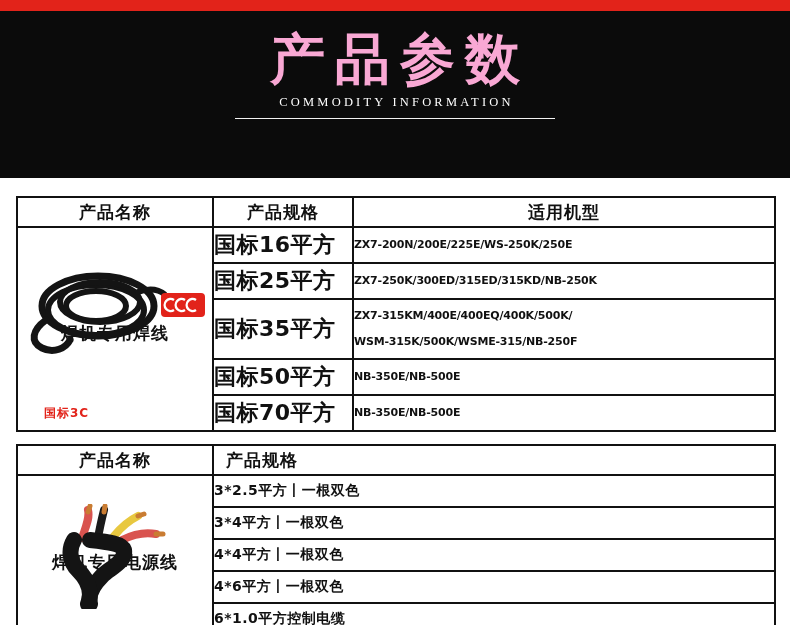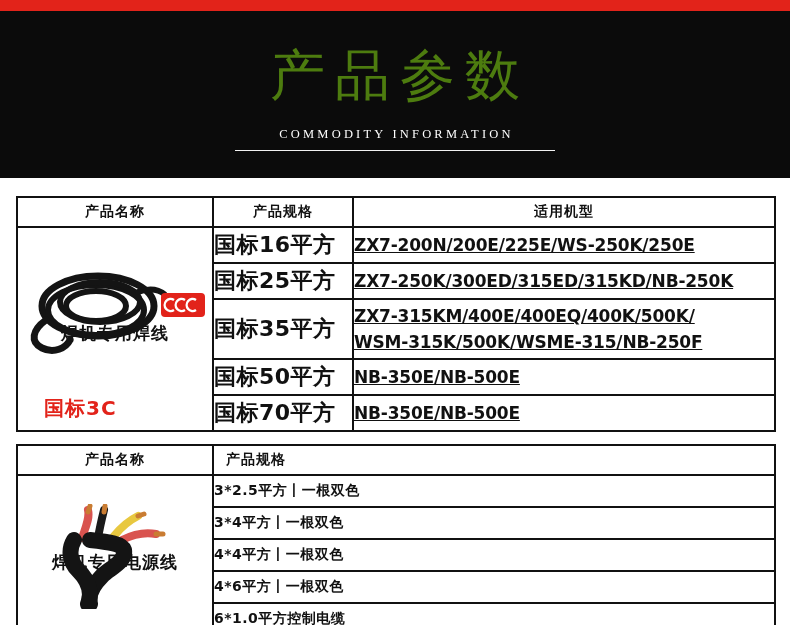--- a/index.html
+++ b/index.html
@@ -43,28 +43,28 @@
     width: 790px;
     height: 167px;
     display: flex;
     flex-direction: column;
     align-items: center;
     justify-content: flex-start;
     padding-top: 18px;
     box-sizing: border-box;
   }
   .banner-title {
-    color: #4d7c0f;
+    color: #f9a8d4;
     font-family: "DejaVu Sans", sans-serif;
     font-size: 55px;
-    font-weight: normal;
+    font-weight: bold;
     letter-spacing: 10px;
     line-height: 60px;
     text-indent: 10px;
-    margin: 16px;
+    margin: 0;
     white-space: nowrap;
   }
   .banner-sub-en {
     color: #ffffff;
     font-family: Liberation Serif, serif;
     font-size: 12.5px;
     letter-spacing: 3.2px;
     line-height: 16px;
     margin-top: 5px;
     text-indent: 3px;
@@ -103,42 +103,41 @@
   }
   table.spec td, table.spec th {
     border: 2px solid #111111;
     padding: 0;
     font-family: "DejaVu Sans", sans-serif;
     color: #111111;
     vertical-align: middle;
   }
   .hdr {
     text-align: center;
-    font-size: 14px;
+    font-size: 17px;
     font-weight: bold;
     height: 28px;
     letter-spacing: 1px;
     background: #ffffff;
   }
   .cell-spec {
     font-size: 22px;
     font-weight: bold;
     padding-left: 12px;
     height: 34px;
     letter-spacing: 0.5px;
   }
   .cell-model {
     font-family: "DejaVu Sans Mono", monospace;
-    font-size: 17px;
+    font-size: 11px;
     font-weight: bold;
     padding-left: 12px;
     height: 34px;
     letter-spacing: -0.2px;
     line-height: 26px;
-    text-decoration: underline;
   }
   .cell-model .line2 { display: block; }
 
   .prodcell {
     position: relative;
     height: 160px;
     background: #ffffff;
   }
   .prodcell .pname {
     display: block;
@@ -154,21 +153,21 @@
     font-size: 17px;
     font-weight: bold;
     padding-top: 14px;
     letter-spacing: 1px;
   }
   .cert {
     position: absolute;
     left: 26px;
     bottom: 8px;
     color: #e2231a;
-    font-size: 20px;
+    font-size: 12px;
     font-weight: bold;
     letter-spacing: 1px;
     font-family: "DejaVu Sans", sans-serif;
   }
 
   
   .coil-wrap {
     position: absolute;
     left: 8px;
     top: 28px;

